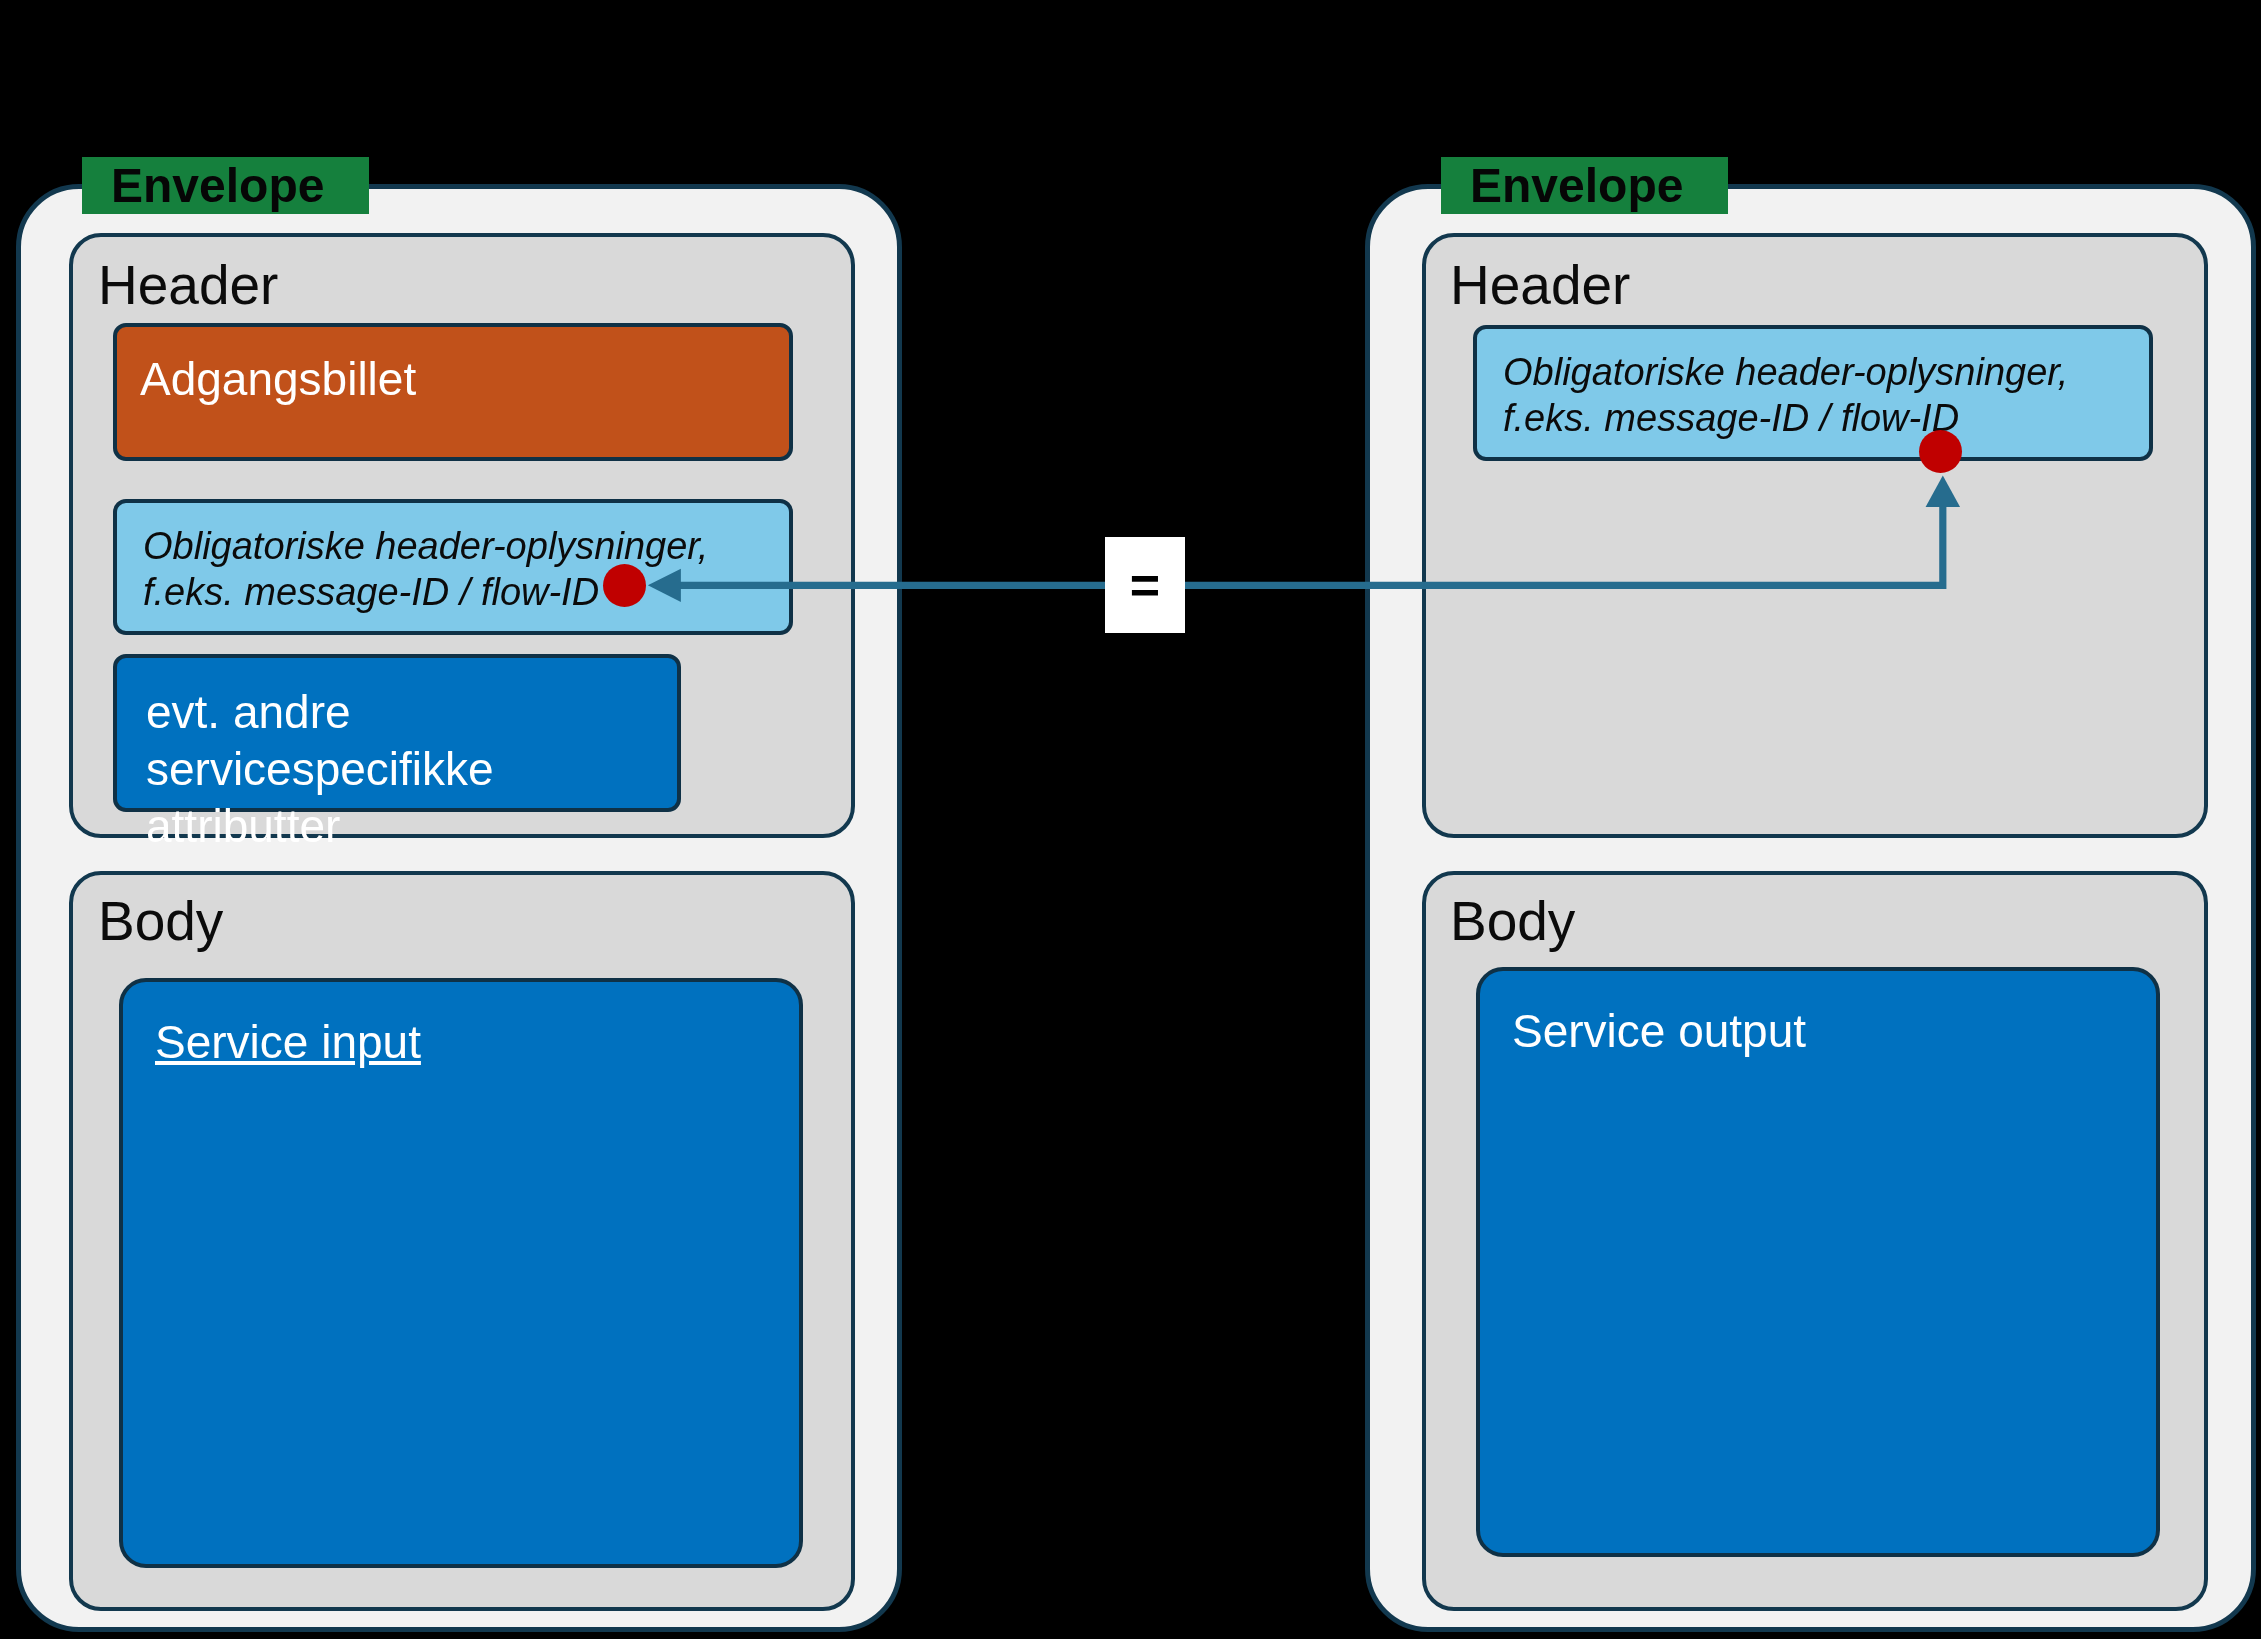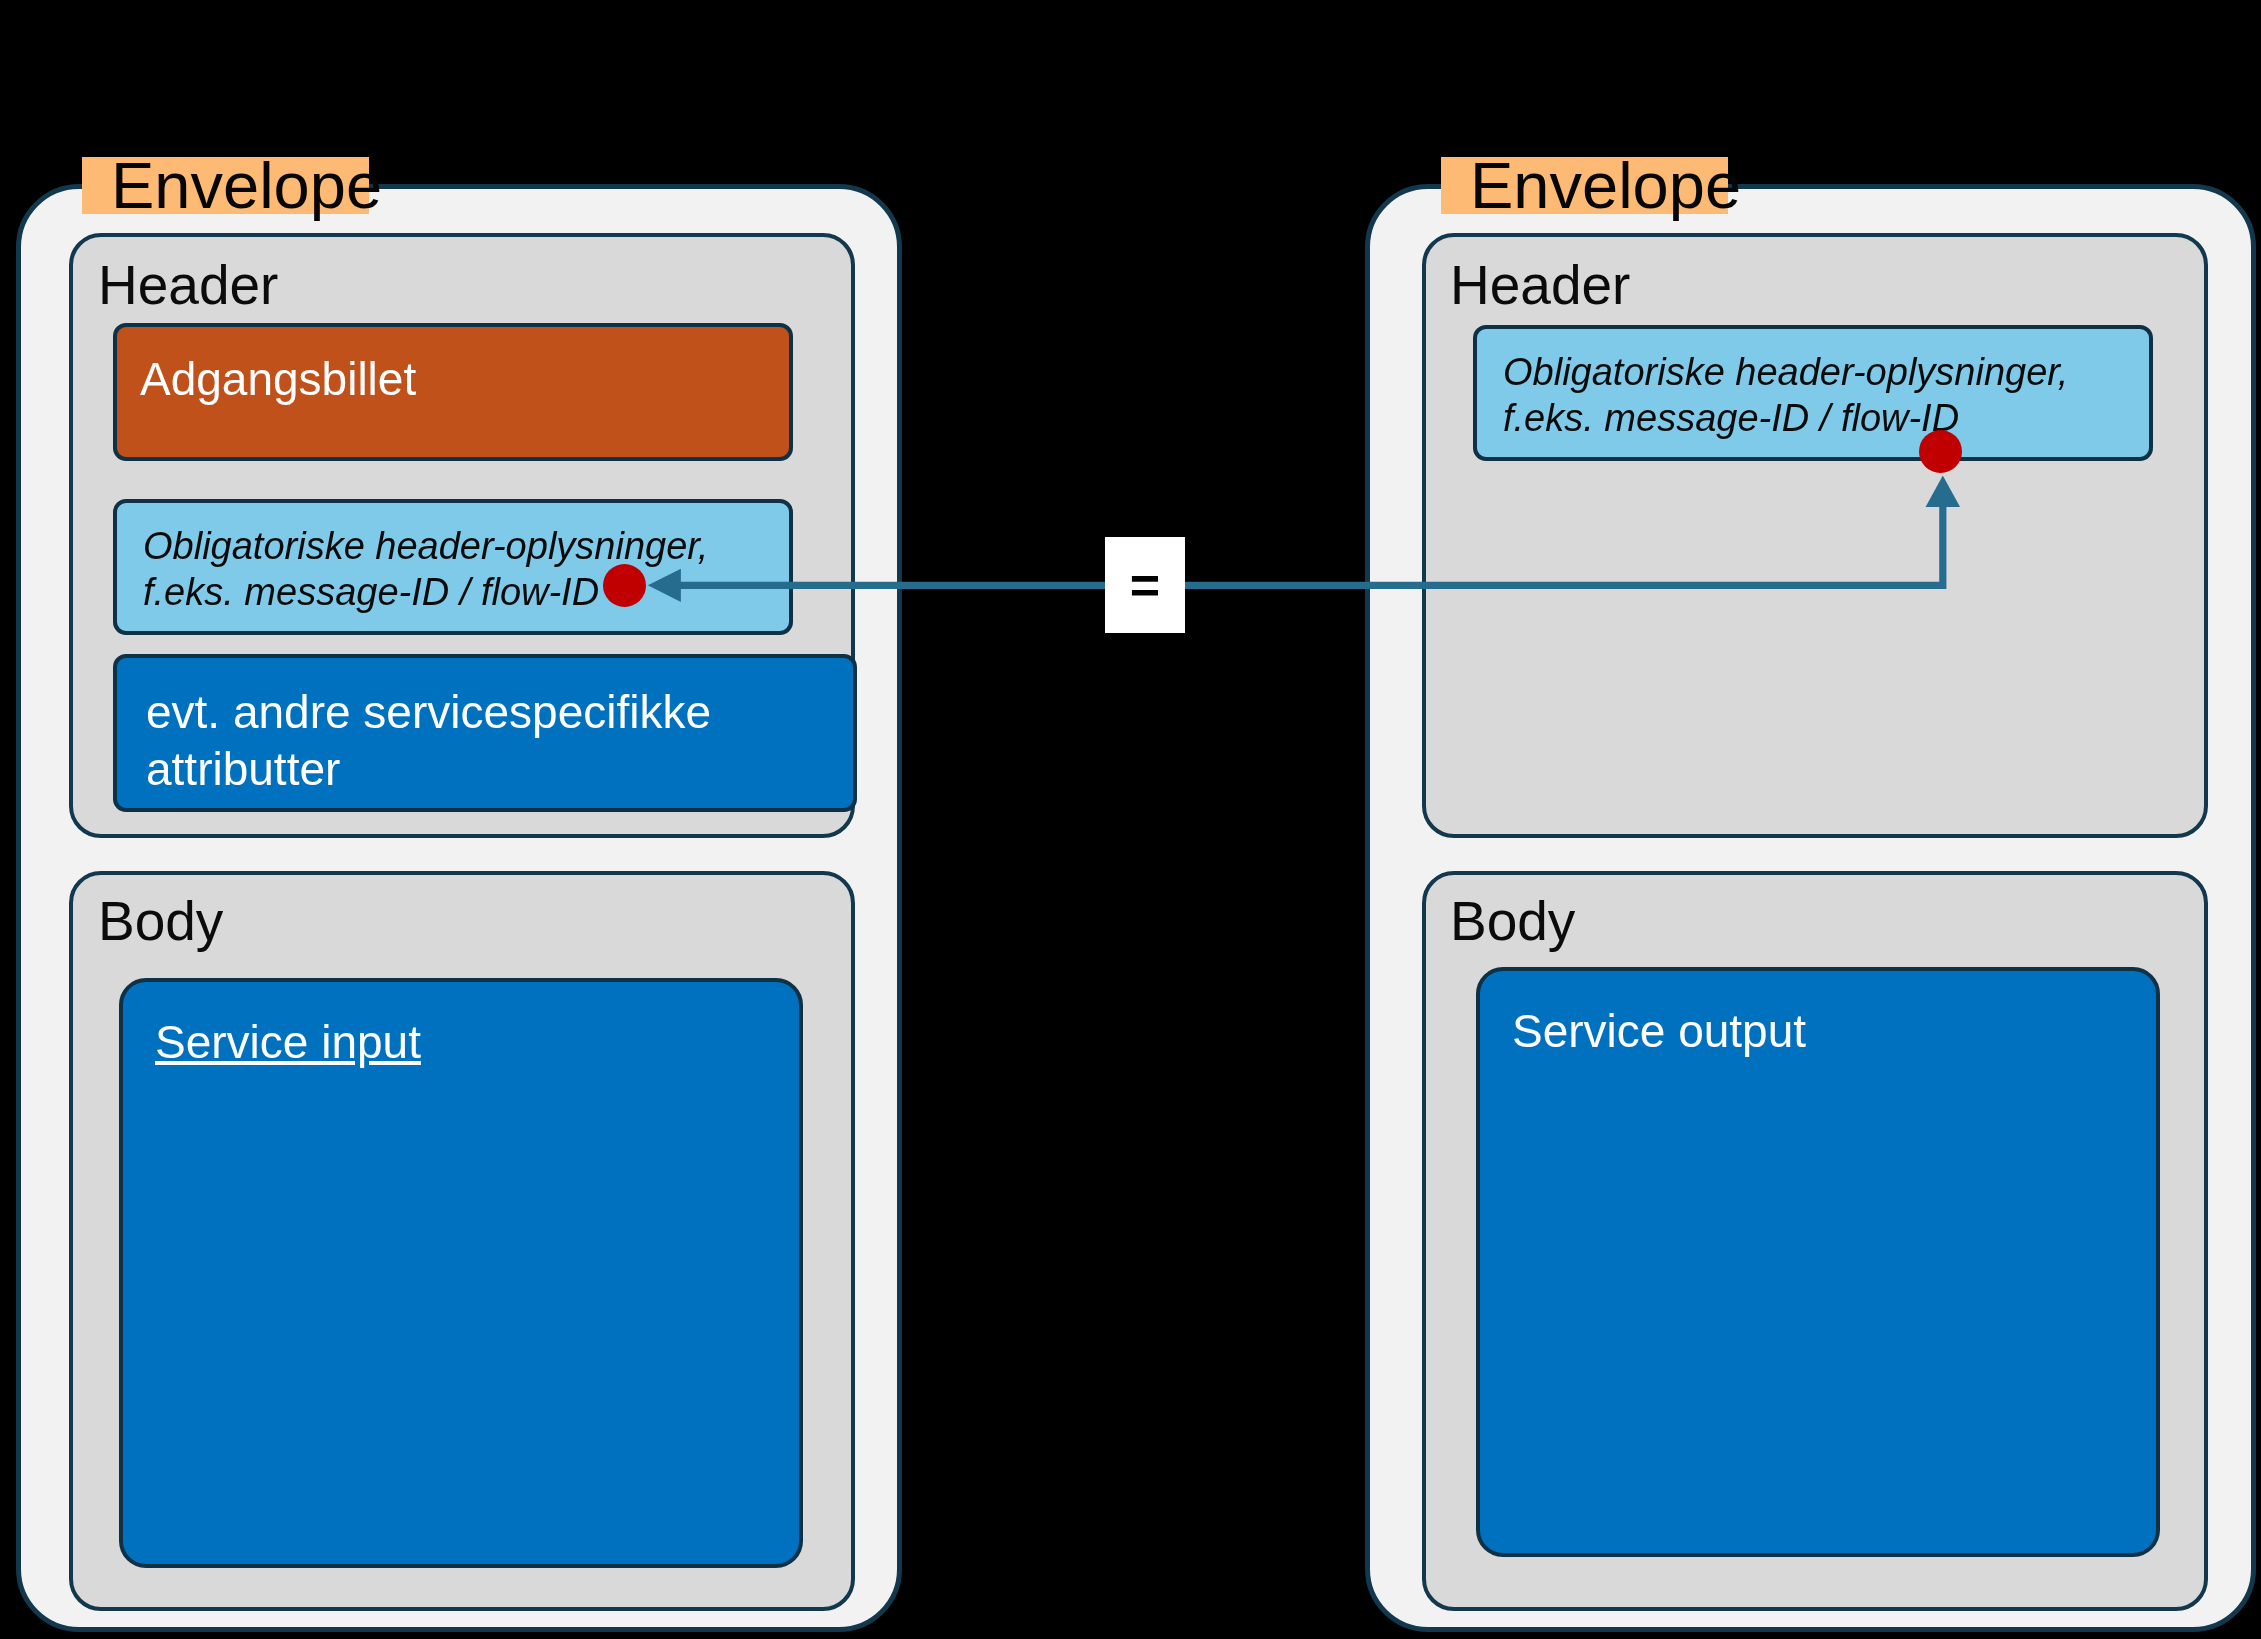--- a/index.html
+++ b/index.html
@@ -11,26 +11,27 @@
     overflow:hidden;
   }
   .abs{position:absolute;}
   .envelope{
     background:#F2F2F2;
     border:5px solid #12384E;
     border-radius:63px;
     box-sizing:border-box;
   }
   .env-label{
-    background:#fdba74;
+    background:#15803d;
     color:#060606;
-    font-size:65px;
+    font-size:48px;
     line-height:57px;
     padding-left:29px;
     box-sizing:border-box;
+    font-weight:bold;
   }
   .section{
     background:#D9D9D9;
     border:4.3px solid #12384E;
     border-radius:32px;
     box-sizing:border-box;
   }
   .section-label{
     color:#0B0B0B;
     font-size:55px;
@@ -79,21 +80,21 @@
   <div class="abs envelope" style="left:16px;top:184px;width:886px;height:1448px;"></div>
 
   <div class="abs section" style="left:69px;top:233px;width:786px;height:605px;"></div>
   <div class="abs section-label" style="left:98px;top:260px;">Header</div>
 
   <div class="abs innerbox box-orange" style="left:113px;top:323px;width:680px;height:138px;">Adgangsbillet</div>
 
   <div class="abs innerbox box-lightblue" style="left:113px;top:499px;width:680px;height:136px;">Obligatoriske header-oplysninger,
 f.eks. message-ID / flow-ID</div>
 
-  <div class="abs innerbox box-blue" style="left:113px;top:654px;width:744px;height:158px;">evt. andre servicespecifikke
+  <div class="abs innerbox box-blue" style="left:113px;top:654px;width:568px;height:158px;">evt. andre servicespecifikke
 attributter</div>
 
   <div class="abs section" style="left:69px;top:871px;width:786px;height:740px;"></div>
   <div class="abs section-label" style="left:98px;top:896px;">Body</div>
 
   <div class="abs servicebox" style="left:119px;top:978px;width:684px;height:590px;text-decoration:underline;">Service input</div>
 
   <div class="abs env-label" style="left:82px;top:157px;width:287px;height:57px;">Envelope</div>
 
   <div class="abs envelope" style="left:1365px;top:184px;width:891px;height:1448px;"></div>

